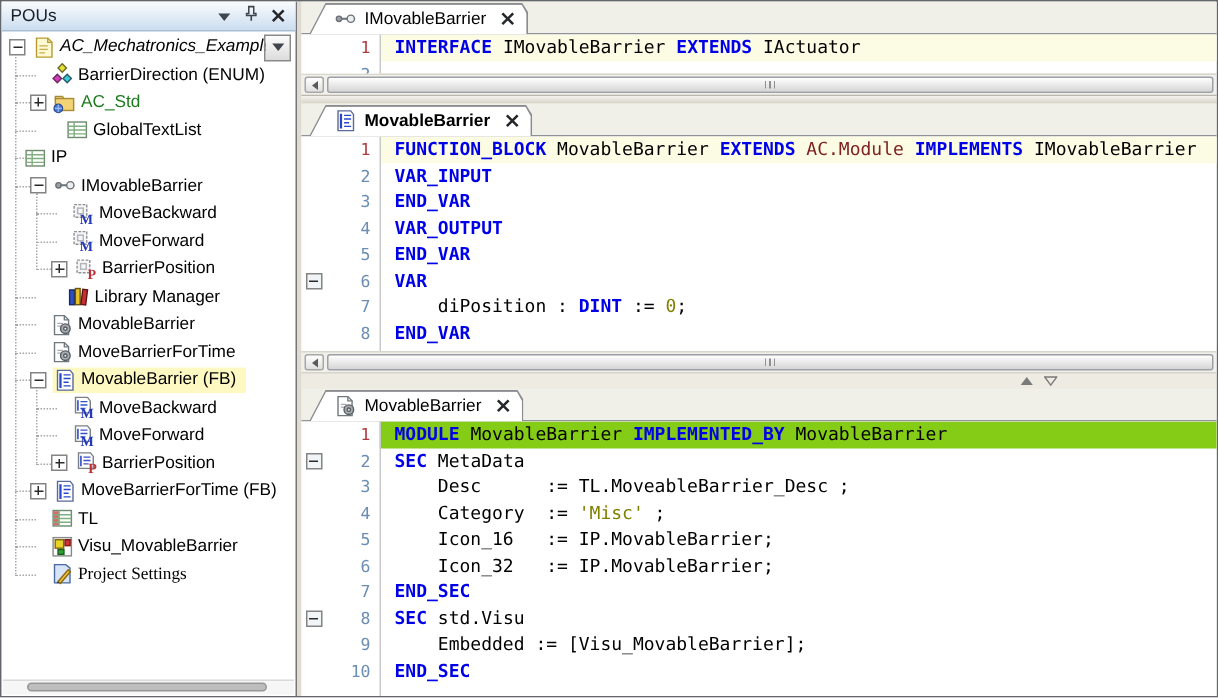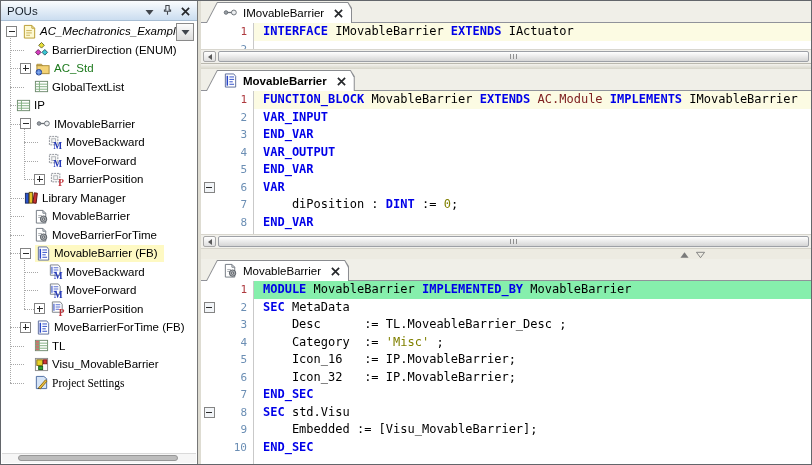--- a/index.html
+++ b/index.html
@@ -132,21 +132,21 @@
               <svg width="16" height="15" viewBox="0 0 16 16">
                 <path d="M1.5 5.5v-2h5l1.5 2z" fill="#F8E39A" stroke="#A98A35"></path>
                 <rect x="1.5" y="5" width="13" height="8.5" fill="#F4D376" stroke="#A98A35"></rect>
                 <circle cx="3.6" cy="12" r="3" fill="#4A78D8" stroke="#2A4890"></circle>
                 <path d="M1 12h5.2M3.6 9.3v5.4" stroke="#9ABCF0" stroke-width="0.8"></path>
               </svg>
             </span>
             <span class="tlabel" style="color: rgb(30, 122, 30);">AC_Std</span>
           </span>
         </div>
-        <div class="trow" style="padding-left: 18px; align-items: center;">
+        <div class="trow" style="padding-left: 28px; align-items: center;">
           <span class="stub" style="left: 8px; width: 14px;"></span>
           <span class="slot"></span>
           <span class="node">
             <span class="ticon">
               <svg width="15" height="15" viewBox="0 0 16 16">
                 <rect x="1.5" y="2.5" width="13" height="11" fill="#fff" stroke="#6E8A6E"></rect>
                 <path d="M1.5 5.5h13M1.5 8.2h13M1.5 10.9h13M5.8 2.5v11" stroke="#7FAE7F" stroke-width="1"></path>
               </svg>
             </span>
             <span class="tlabel">GlobalTextList</span>
@@ -214,21 +214,21 @@
             <span class="ticon">
               <svg width="15" height="15" viewBox="0 0 16 16">
                 <rect x="1.5" y="1.5" width="9" height="9" fill="#F6F6F6" stroke="#8C9096" stroke-dasharray="2 1"></rect>
                 <rect x="4" y="4" width="4" height="4" fill="none" stroke="#B0B4B8"></rect>
                 <text x="15" y="15" text-anchor="end" font-size="10" font-weight="bold" fill="#C03038" font-family="Liberation Serif,serif">P</text>
               </svg>
             </span>
             <span class="tlabel">BarrierPosition</span>
           </span>
         </div>
-        <div class="trow" style="padding-left: 8px;">
+        <div class="trow" style="padding-left: 29px;">
           <span class="stub" style="left: 8px; width: 14px;"></span>
           <span class="slot"></span>
           <span class="node">
             <span class="ticon">
               <svg width="15" height="15" viewBox="0 0 16 16">
                 <rect x="1.5" y="3.5" width="3.4" height="10.5" fill="#2A52C8" stroke="#1A2A60"></rect>
                 <rect x="5.6" y="2.5" width="3.4" height="11.5" fill="#E8C428" stroke="#6A5410"></rect>
                 <rect x="10.2" y="3.2" width="3.4" height="10.8" fill="#C83030" stroke="#601414" transform="rotate(7 11.9 8.6)"></rect>
               </svg>
             </span>
@@ -541,21 +541,21 @@
                   <path d="M1 1l8 8M9 1l-8 8" stroke="#26282C" stroke-width="1.9"></path>
                 </svg></span>
             </span>
           </div>
         </div>
         <div class="codearea" style="height: 185px;">
           <div class="gsep"></div>
           <div class="cline">
             <span class="fold"></span>
             <span class="lno" style="color: rgb(174, 58, 63);">1</span>
-            <span class="code" style="background: #86efac;"><span style="color: rgb(0, 0, 232); font-weight: bold;">MODULE</span><span style="color: rgb(0, 0, 0);"> MovableBarrier </span><span style="color: rgb(0, 0, 232); font-weight: bold;">IMPLEMENTED_BY</span><span style="color: rgb(0, 0, 0);"> MovableBarrier</span></span>
+            <span class="code" style="background: #84cc16;"><span style="color: rgb(0, 0, 232); font-weight: bold;">MODULE</span><span style="color: rgb(0, 0, 0);"> MovableBarrier </span><span style="color: rgb(0, 0, 232); font-weight: bold;">IMPLEMENTED_BY</span><span style="color: rgb(0, 0, 0);"> MovableBarrier</span></span>
           </div>
           <div class="cline">
             <span class="fold">
               <span class="exp" style="background: rgb(242, 245, 248);"></span>
             </span>
             <span class="lno" style="color: rgb(107, 142, 180);">2</span>
             <span class="code"><span style="color: rgb(0, 0, 232); font-weight: bold;">SEC</span><span style="color: rgb(0, 0, 0);"> MetaData</span></span>
           </div>
           <div class="cline">
             <span class="fold"></span>

